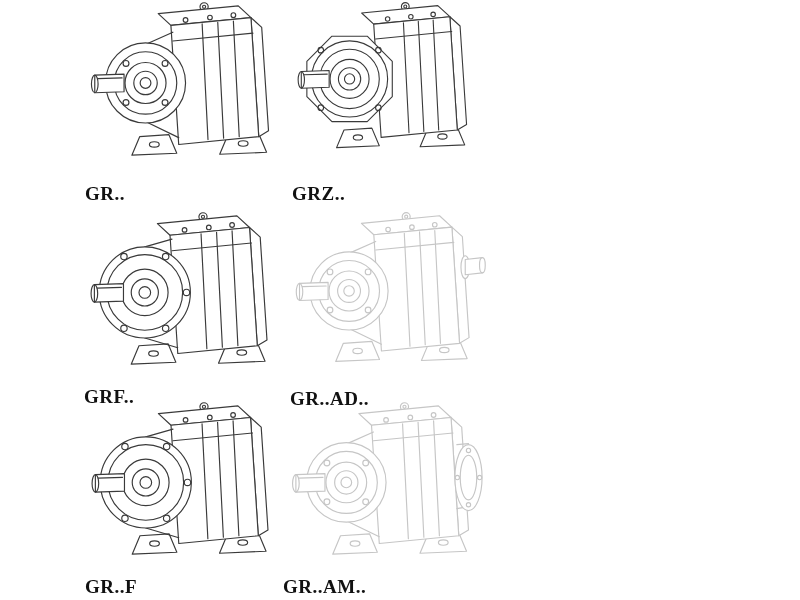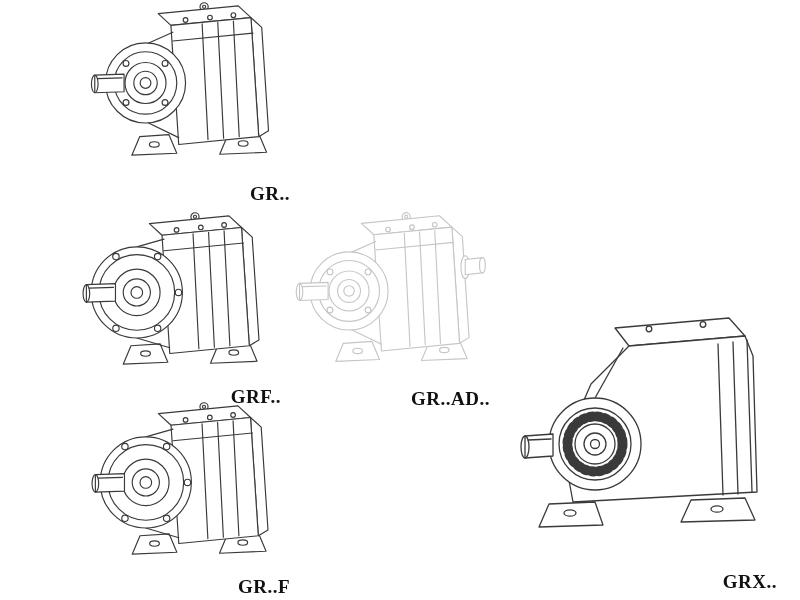--- a/index.html
+++ b/index.html
@@ -1,18 +1,18 @@
 <!DOCTYPE html>
 <html style="--line: #3a3a3a; --faded-line: #c6c6c6; --label: #111111;"><head>
 <meta charset="utf-8">
 <style>
   html,body{margin:0;padding:0;background:#fff;}
   .canvas{position:relative;width:800px;height:600px;background:#fff;overflow:hidden;
           font-family:"Liberation Serif", serif;}
-  .cell{position:absolute;display:flex;flex-direction:column;align-items:flex-end;color:var(--line,#3a3a3a);gap:16px;}
+  .cell{position:absolute;display:flex;flex-direction:column;align-items:flex-start;color:var(--line,#3a3a3a);gap:16px;}
   .cell.faded{color:var(--faded-line,#c6c6c6);}
   .cell svg.drawing{width:100%;height:auto;display:block;}
   .cell figcaption{margin-top:auto;font-weight:700;font-size:19px;letter-spacing:.5px;
           color:var(--label,#111);text-align:center;}
   figure{margin:0;}
   .defs{position:absolute;width:0;height:0;overflow:hidden;}
 </style>
 </head>
 <body>
 
@@ -201,44 +201,50 @@
     </defs>
   </svg>
 
   <figure class="cell" style="left:85px;top:0;width:205px;height:205px">
     <svg class="drawing" viewBox="0 0 210 165">
         <use href="#sym-r"></use>
       </svg>
     <figcaption>GR..</figcaption>
   </figure>
 
-
-
-  <figure class="cell" style="left:76px;top:210px;width:205px;height:198px">
+  <figure class="cell" style="left:292px;top:0;width:195px;height:205px">
+    <svg class="drawing" viewBox="0 0 210 165">
+        <use href="#sym-rz"></use>
+      </svg>
+    <figcaption>GRZ..</figcaption>
+  </figure>
+
+
+  <figure class="cell" style="left:84px;top:210px;width:205px;height:198px">
     <svg class="drawing" viewBox="0 0 210 165">
         <use href="#sym-rf"></use>
       </svg>
     <figcaption>GRF..</figcaption>
   </figure>
 
   <figure class="cell" style="left:85px;top:400px;width:205px;height:198px">
     <svg class="drawing" viewBox="0 0 210 165">
         <use href="#sym-rf"></use>
       </svg>
     <figcaption>GR..F</figcaption>
   </figure>
 
   <figure class="cell faded" style="left:290px;top:210px;width:200px;height:200px">
     <svg class="drawing" viewBox="0 0 210 165">
         <use href="#sym-ad"></use>
       </svg>
     <figcaption>GR..AD..</figcaption>
   </figure>
 
-
-  <figure class="cell" style="left:497px;top:298px;width:280px;height:295px">
-    <svg class="drawing" viewBox="0 0 280 235">
-        <use href="#sym-rx"></use>
-      </svg>
-    <figcaption>GRX..</figcaption>
-  </figure>
+  <figure class="cell faded" style="left:283px;top:400px;width:210px;height:198px">
+    <svg class="drawing" viewBox="0 0 210 165">
+        <use href="#sym-am"></use>
+      </svg>
+    <figcaption>GR..AM..</figcaption>
+  </figure>
+
 
 </div>
 
 </body></html>

